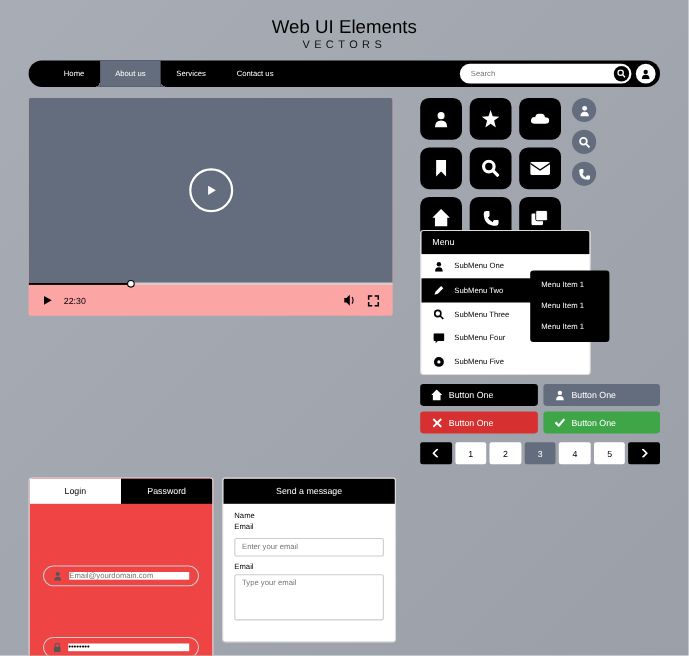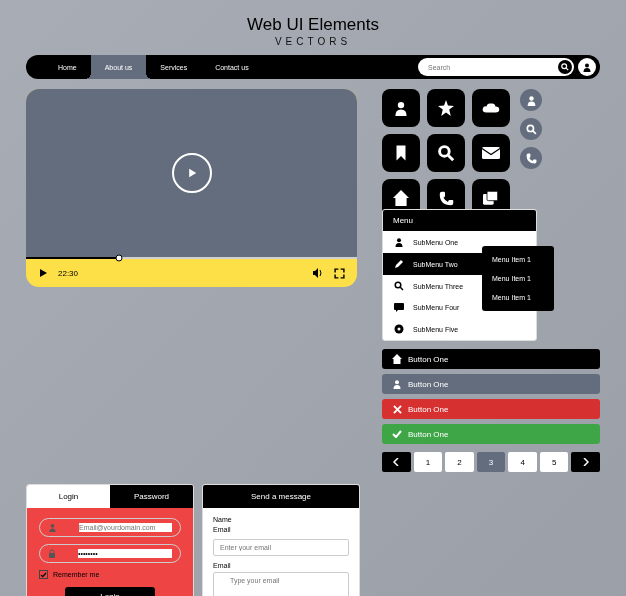--- a/index.html
+++ b/index.html
@@ -18,21 +18,21 @@
     .nav-spacer { flex: 1; }
     .search-bar { background: #fff; border-radius: 12px; height: 18px; width: 156px; display: flex; align-items: center; padding: 0 22px 0 10px; position: relative; margin-right: 4px; }
     .search-bar input { border:none; outline:none; font-size:7px; width:100%; }
     .search-btn { position:absolute; right:2px; top:2px; width:14px; height:14px; background:#000; border-radius:50%; display:flex; align-items:center; justify-content:center; }
     .avatar-btn { width:18px; height:18px; background:#fff; border-radius:50%; display:flex; align-items:center; justify-content:center; }
     
     .main-row { display: flex; gap: 10px; }
     .left-col { width: 335px; }
     .right-col { flex: 1; margin-left: 15px; }
     
-    .video-player { background:#fde047; border-radius:13px; overflow:hidden; }
+    .video-player { background:#fca5a5; border-radius:2px; overflow:hidden; }
     .video-screen { background:#646d7d; height:168px; display:flex; align-items:center; justify-content:center; }
     .play-circle { width:40px; height:40px; border:2px solid #fff; border-radius:50%; display:flex; align-items:center; justify-content:center; }
     .video-progress { height:2px; background:#d0d0d0; position:relative; margin: 0 0 0 0; }
     .video-progress-fill { position:absolute; left:0; top:0; height:100%; width:28%; background:#000; }
     .video-progress-handle { position:absolute; left:28%; top:50%; transform:translate(-50%,-50%); width:7px; height:7px; background:#fff; border:1px solid #000; border-radius:50%; }
     .video-controls { display:flex; align-items:center; padding:8px 12px; gap:10px; }
     .video-time { font-size:8px; }
     .video-ctrl-spacer { flex:1; }
     
     .icon-grid { display:grid; grid-template-columns: repeat(3, 38px); grid-template-rows: repeat(3, 38px); gap:7px; }
@@ -41,43 +41,43 @@
     .circle-icon { width:22px; height:22px; border-radius:50%; background:#646d7d; display:flex; align-items:center; justify-content:center; }
     .icons-row { display:flex; align-items:flex-start; margin-bottom:10px;}
     
     .row2 { display:flex; gap:8px; margin-top:12px; align-items:flex-start; }
     .auth-panel { width:168px; background:#ef4444; border-radius:3px; overflow:hidden; border:1px solid #ddd; }
     .auth-tabs { display:flex; }
     .auth-tab { flex:1; text-align:center; font-size:8px; padding:7px 0; }
     .auth-tab.active { background:#fff; color:#000; }
     .auth-tab.inactive { background:#000; color:#fff; }
     .auth-body { padding:10px 12px; }
-    .auth-field { display:flex; border:1px solid #ccc; border-radius:11px; padding:4px 8px; margin-bottom:7px; gap:22px; }
+    .auth-field { display:flex; align-items:center; border:1px solid #ccc; border-radius:11px; padding:4px 8px; margin-bottom:7px; gap:6px;margin-top:46px; }
     .auth-field input { border:none; outline:none; font-size:7px; flex:1; }
     .remember { display:flex; align-items:center; gap:5px; font-size:7px; margin-bottom:8px; }
     .remember-box { width:9px; height:9px; border:1px solid #444; display:flex; align-items:center; justify-content:center; }
     .login-btn { background:#000; color:#fff; font-size:8px; padding:5px 0; border-radius:3px; width:90px; margin:0 auto 6px; text-align:center; display:block; }
     .forgot { text-align:center; font-size:7px; color:#333; }
     
     .message-panel { width:158px; background:#fff; border-radius:3px; overflow:hidden; border:1px solid #ddd; }
     .message-header { background:#000; color:#fff; text-align:center; font-size:8px; padding:7px 0; }
     .message-body { padding:8px 10px; }
     .msg-label { font-size:7px; margin-bottom:3px; }
     .msg-input { width:100%; border:1px solid #ccc; border-radius:2px; padding:4px 6px; font-size:7px; color:#888; margin-bottom:6px; background:#fff; }
-    .msg-textarea { width:100%; border:1px solid #ccc; border-radius:2px; padding:4px 16px; font-size:7px; color:#888; height:42px; resize:none; margin-bottom:6px; }
+    .msg-textarea { width:100%; border:1px solid #ccc; border-radius:2px; padding:4px 6px; font-size:7px; color:#888; height:42px; resize:none; margin-bottom:6px; }
     
     .menu-panel { width:155px; background:#fff; border-radius:3px; overflow:hidden; border:1px solid #ddd; margin-top:-18px; position:relative; }
     .menu-header { background:#000; color:#fff; font-size:8px; padding:6px 10px; }
     .menu-item { display:flex; align-items:center; gap:8px; padding:6px 10px; font-size:7px; }
     .menu-item.active { background:#000; color:#fff; }
     .menu-icon { width:12px; display:flex; justify-content:center; }
     .flyout { position:absolute; left:100px; top:37px; background:#000; border-radius:3px; padding:4px 0; width:72px; z-index:5; }
     .flyout-item { color:#fff; font-size:7px; padding:6px 10px; }
     
-    .btn-grid { display:grid; grid-template-columns:1fr; gap:5px; margin-top:8px; width:218px; margin-left:auto;}
+    .btn-grid { display:grid; grid-template-columns:1fr 1fr; gap:5px; margin-top:8px; width:218px; margin-left:auto;}
     .fancy-btn { display:flex; align-items:center; gap:6px; padding:5px 10px; border-radius:3px; font-size:8px; color:#fff; }
     .fancy-btn.black { background:#000; }
     .fancy-btn.gray { background:#646d7d; }
     .fancy-btn.red { background:#d73030; }
     .fancy-btn.green { background:#3fa648; }
     .btn-icon { width:10px; height:10px; display:flex; align-items:center; justify-content:center; }
     
     .controls-panel { width:168px; background:#fff; border-radius:3px; border:1px solid #ddd; padding:8px 10px; margin-top:8px;}
     
     .pagination { display:flex; gap:3px; margin-top:8px; width:218px; margin-left:auto; }

